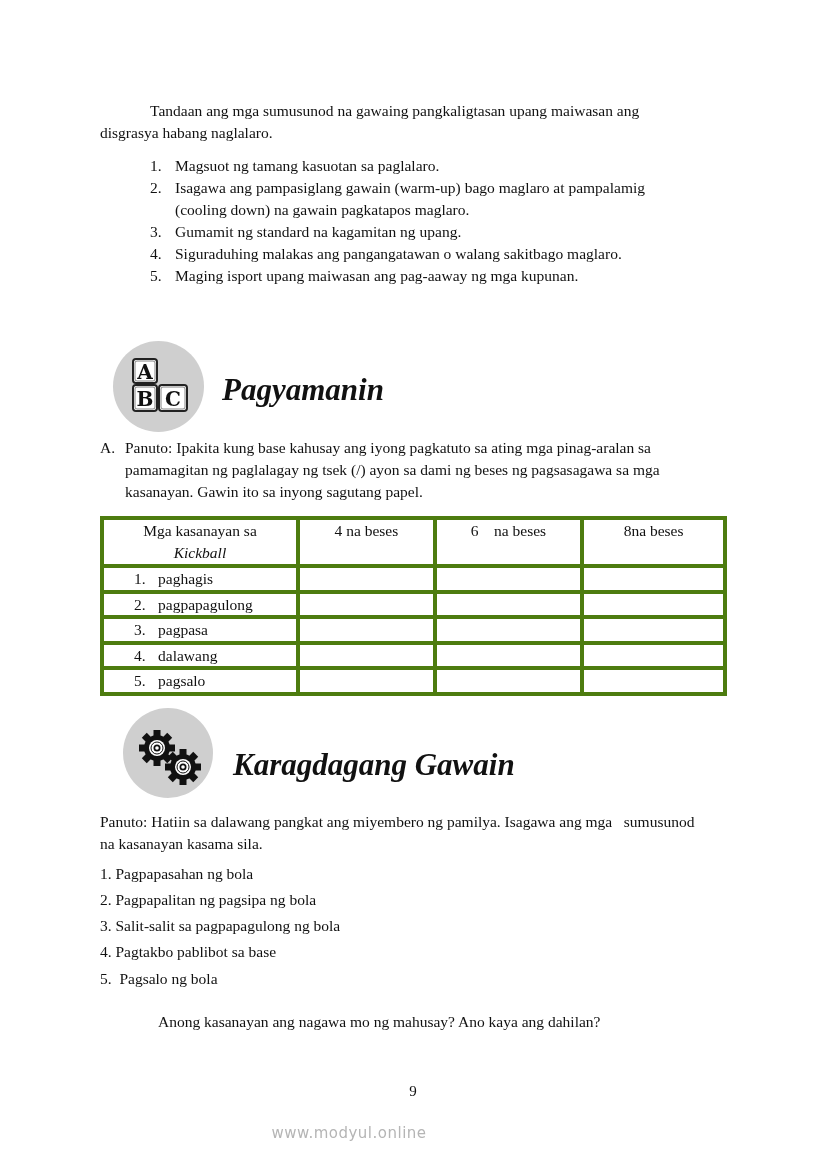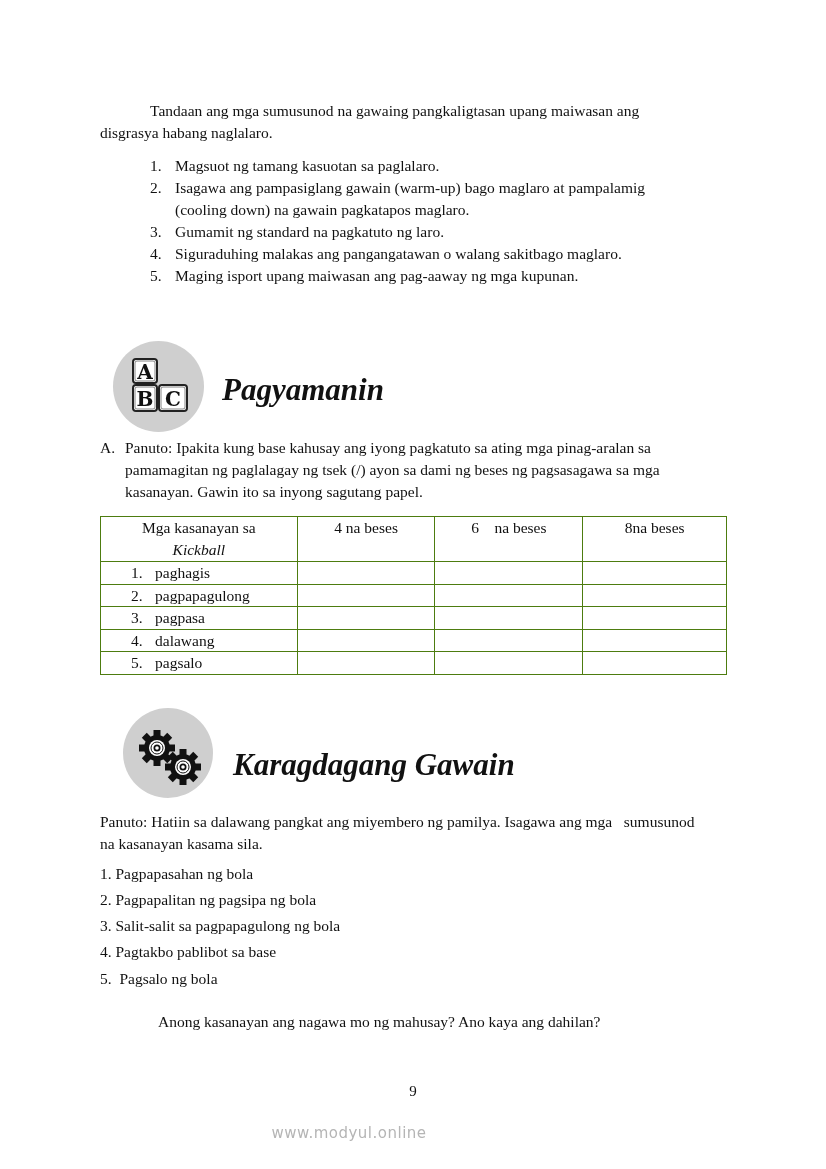--- a/index.html
+++ b/index.html
@@ -19,21 +19,21 @@
   }
   .heading {
     position: absolute; font-weight: bold; font-style: italic;
     font-size: 31px; white-space: nowrap;
   }
   table.skills {
     position: absolute; left: 100px; top: 516px; width: 627px;
     border-collapse: collapse; font-size: 15.5px;
   }
   table.skills td, table.skills th {
-    border: 1px solid #4d7c0f; padding: 0; font-weight: normal;
+    border: 4px solid #4d7c0f; padding: 0; font-weight: normal;
     vertical-align: top;
   }
   table.skills th { height: 44px; text-align: center; line-height: 22px; }
   table.skills td { height: 21.6px; line-height: 21px; }
   .row-num { display: inline-block; width: 24px; padding-left: 30px; }
   .footer-page { position: absolute; left: 0; width: 826px; top: 1083px; text-align: center; font-size: 15px; }
   .watermark {
     position: absolute; left: 0; width: 698px; top: 1124px; text-align: center;
     font-family: "DejaVu Sans", sans-serif; font-size: 15px; color: #b5b5b5; letter-spacing: 0.5px;
   }
@@ -51,21 +51,21 @@
   </div>
   <div class="list-item" style="left:150px; top:177px;">
     <span class="num">2.</span>
     <span class="txt">Isagawa ang pampasiglang gawain (warm-up) bago maglaro at pampalamig</span>
   </div>
   <div class="list-item" style="left:150px; top:199px;">
     <span class="txt">(cooling down) na gawain pagkatapos maglaro.</span>
   </div>
   <div class="list-item" style="left:150px; top:221px;">
     <span class="num">3.</span>
-    <span class="txt">Gumamit ng standard na pagkatuto ng laro.</span>
+    <span class="txt">Gumamit ng standard na kagamitan ng upang.</span>
   </div>
   <div class="list-item" style="left:150px; top:243px;">
     <span class="num">4.</span>
     <span class="txt">Siguraduhing malakas ang pangangatawan o walang sakitbago maglaro.</span>
   </div>
   <div class="list-item" style="left:150px; top:265px;">
     <span class="num">5.</span>
     <span class="txt">Maging isport upang maiwasan ang pag-aaway ng mga kupunan.</span>
   </div>
 </div>

